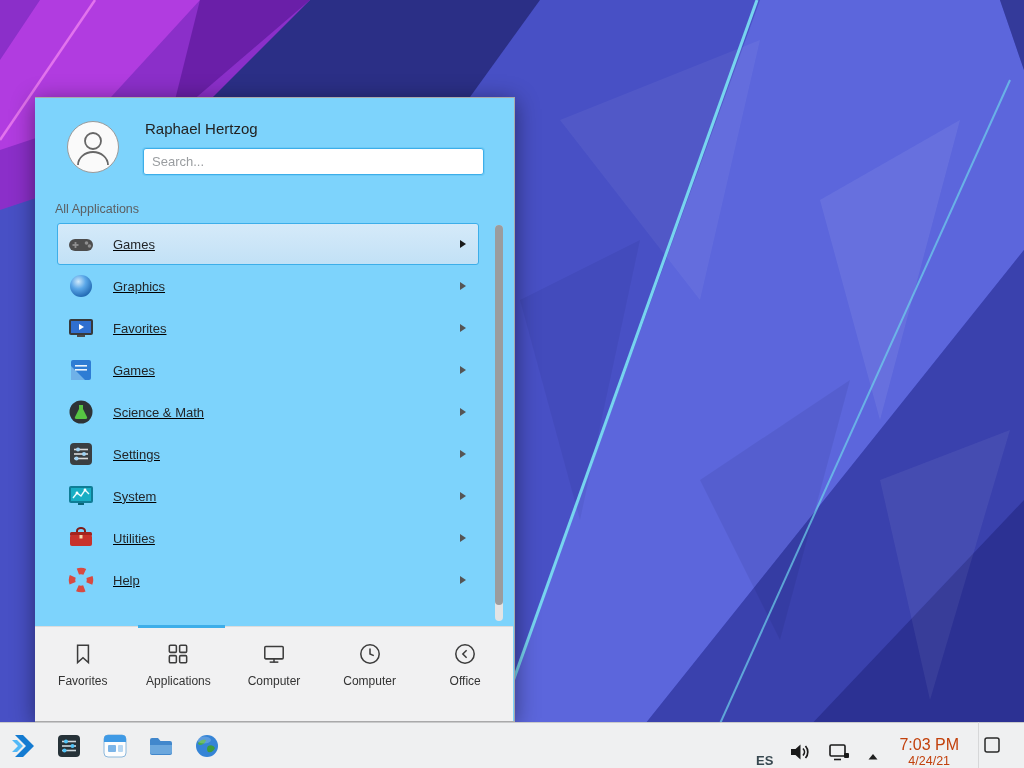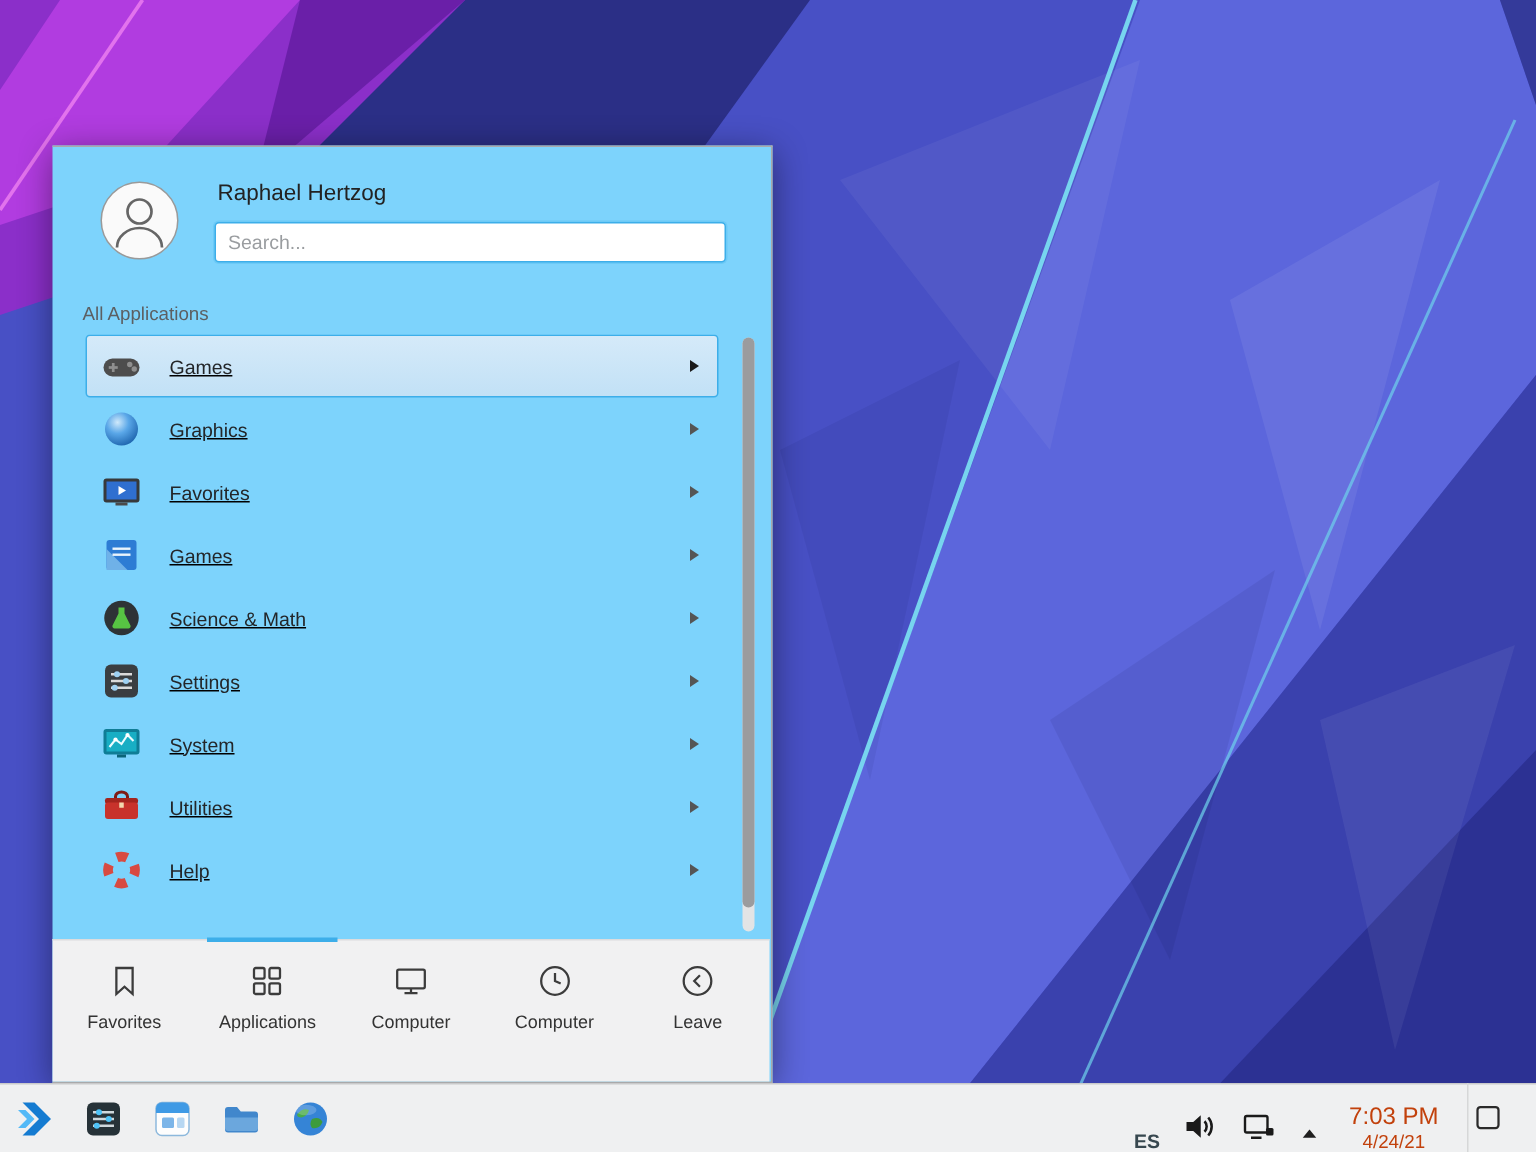--- a/index.html
+++ b/index.html
@@ -293,21 +293,21 @@
           </span>
         <span>Computer</span>
       </div>
       <div class="tab">
         <span class="tab-icon">
           <svg width="26" height="26" viewBox="0 0 24 24" fill="none" stroke="#3c3c3c" stroke-width="1.4">
             <circle cx="12" cy="12" r="8.5"></circle>
               <polyline points="13.5,8.5 10,12 13.5,15.5"></polyline>
             </svg>
           </span>
-        <span>Leave</span>
+        <span>Office</span>
       </div>
     </div>
   </div>
 </div>
 
 <div class="taskbar">
   <div class="taskbar-left">
     <span class="task-icon">
       <svg width="28" height="28" viewBox="0 0 28 28">
         <polygon points="6,3 14,3 25,14 14,25 6,25 17,14" fill="#147bd1"></polygon>

